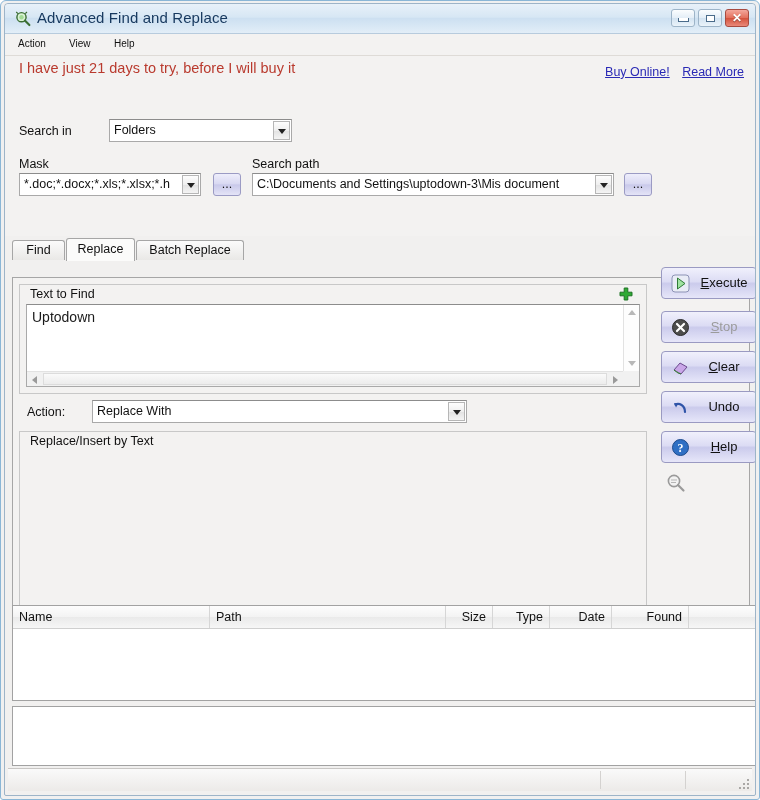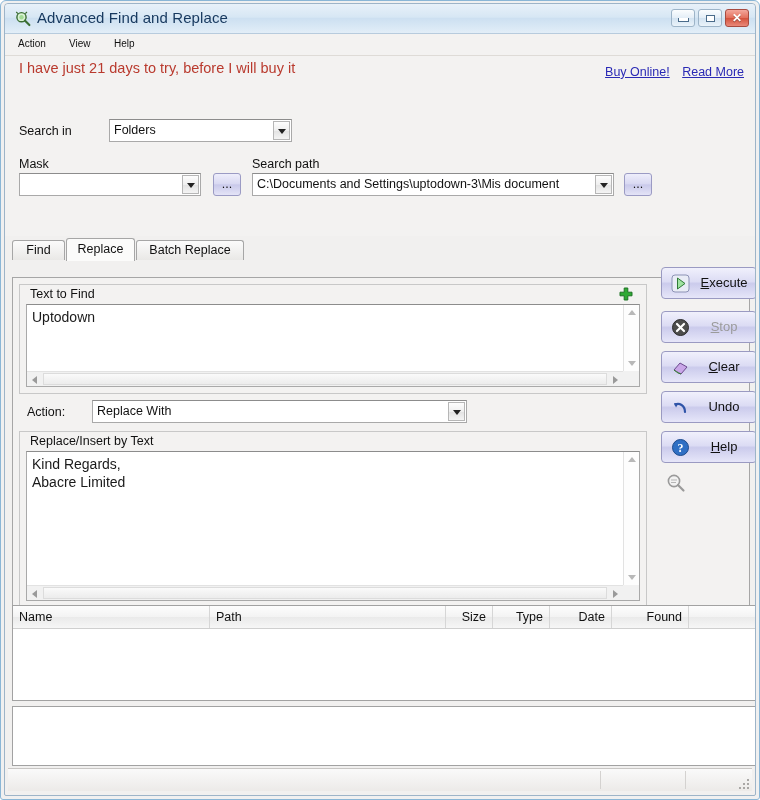--- a/index.html
+++ b/index.html
@@ -378,20 +378,21 @@
   <div class="form-area">
 
     <div class="lbl" style="left:14px; top:40px">Search in</div>
     <div class="combo" style="left:104px; top:35px; width:183px; height:23px">
       <span class="val">Folders</span>
       <span class="arrowbtn"></span>
     </div>
 
     <div class="lbl" style="left:14px; top:73px">Mask</div>
     <div class="combo" style="left:14px; top:89px; width:182px; height:23px">
+      <span class="val">*.doc;*.docx;*.xls;*.xlsx;*.h</span>
       <span class="arrowbtn"></span>
     </div>
     <div class="btn3d" style="left:208px; top:89px; width:28px; height:23px; line-height:21px">...</div>
 
     <div class="lbl" style="left:247px; top:73px">Search path</div>
     <div class="combo" style="left:247px; top:89px; width:362px; height:23px">
       <span class="val">C:\Documents and Settings\uptodown-3\Mis document</span>
       <span class="arrowbtn"></span>
     </div>
     <div class="btn3d" style="left:619px; top:89px; width:28px; height:23px; line-height:21px">...</div>
@@ -443,34 +444,20 @@
 
     <div class="lbl" style="left:14px; top:127px; font-weight:normal">Action:</div>
     <div class="combo" style="left:79px; top:122px; width:375px; height:23px">
       <span class="val">Replace With</span>
       <span class="arrowbtn"></span>
     </div>
 
     <div class="groupbox" style="left:6px; top:153px; width:628px; height:177px"></div>
     <div class="group-title" style="left:14px; top:156px">Replace/Insert by Text</div>
 
-    <div class="memo" style="left:13px; top:173px; width:614px; height:150px">
-      <div class="memo-text">Kind Regards,
-Abacre Limited</div>
-      <div class="sb-v">
-        <span class="sb-arrow sb-up"></span>
-        <span class="sb-arrow sb-down"></span>
-      </div>
-      <div class="sb-h">
-        <span class="sb-h-thumb"></span>
-        <span class="sb-arrow sb-left"></span>
-        <span class="sb-arrow sb-right"></span>
-      </div>
-      <div class="sb-corner"></div>
-    </div>
   </div>
 
   <div class="actbtn" style="top:263px">
     <span class="icn">
       <svg width="19" height="19" viewBox="0 0 19 19">
         <rect x="1" y="1" width="17" height="17" rx="3" fill="#e9ecf6" stroke="#8d93b5"></rect>
         <path d="M6.5 4 L14 9.5 L6.5 15 Z" fill="#9fe3a0" stroke="#2f7a36" stroke-width="1"></path>
       </svg>
     </span>
     <span class="lab"><span class="u">E</span>xecute</span>

